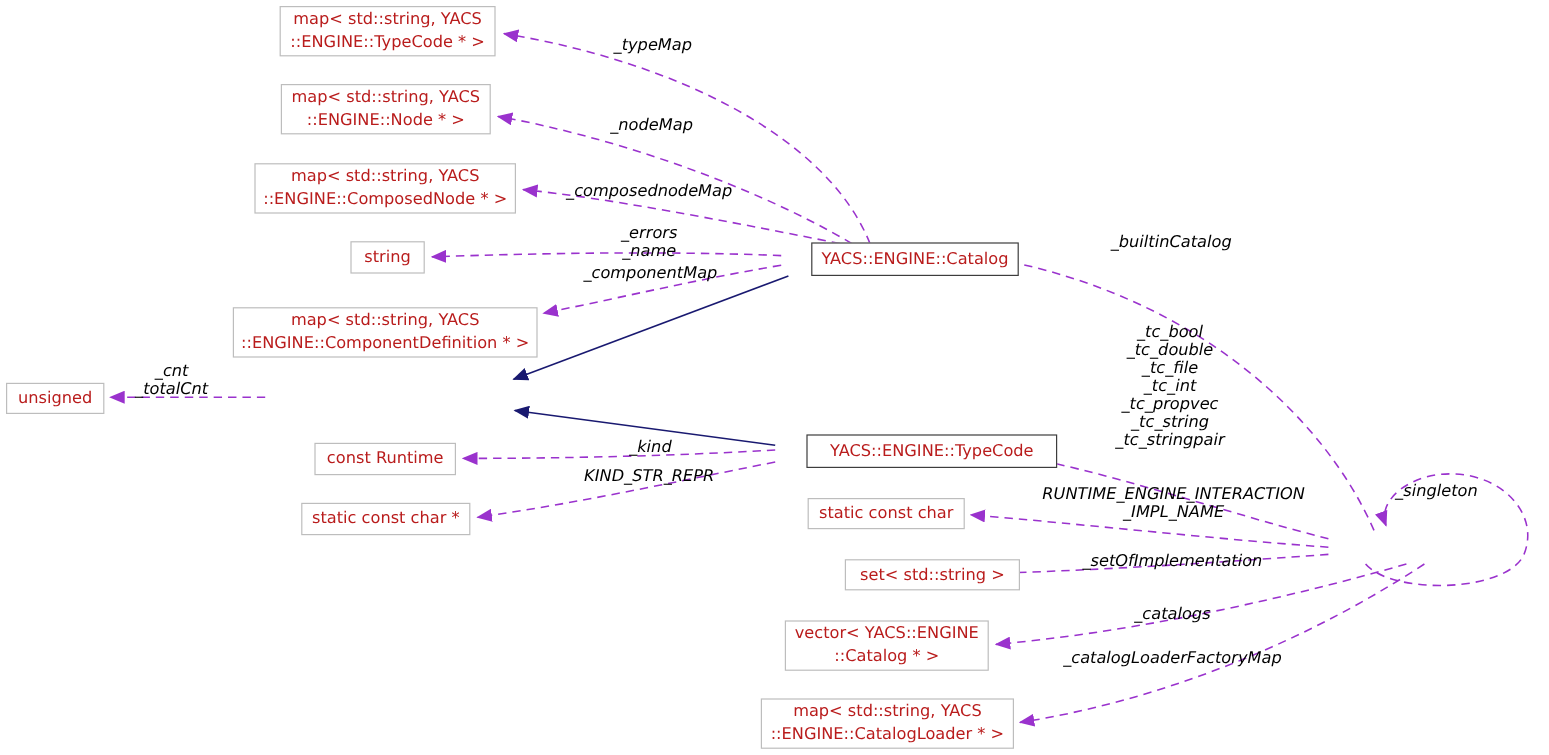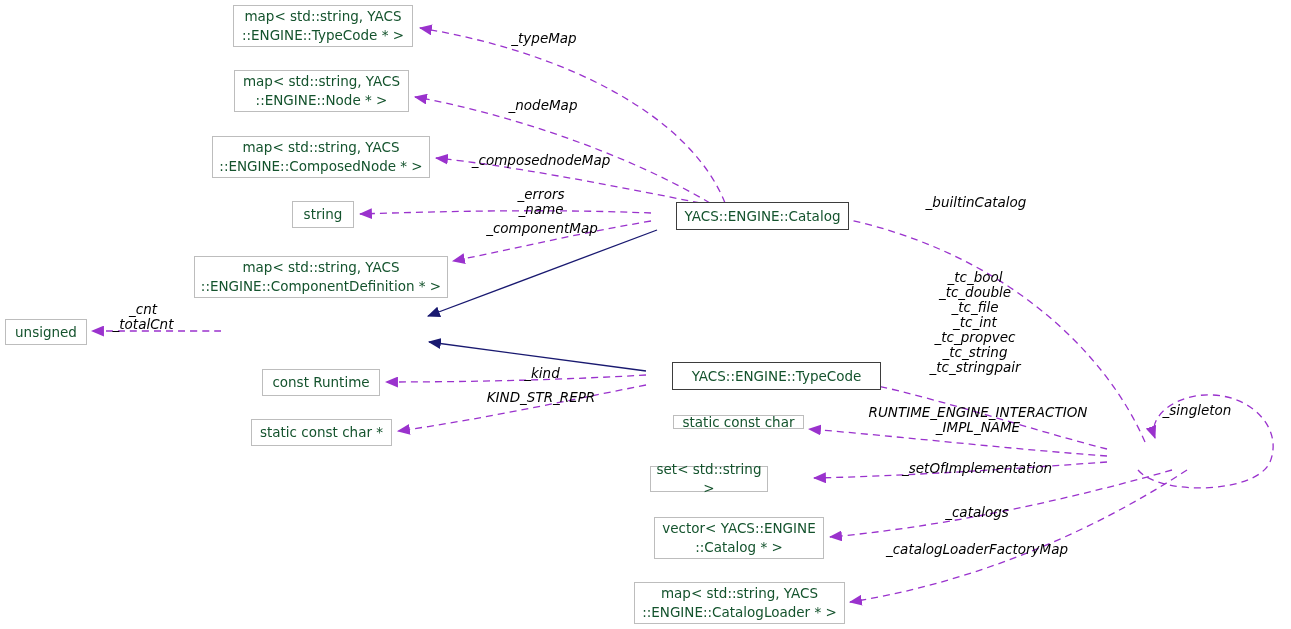--- a/index.html
+++ b/index.html
@@ -10,21 +10,21 @@
     background: #ffffff;
     overflow: hidden;
     font-family: "DejaVu Sans", "Liberation Sans", sans-serif;
   }
   #edges { position: absolute; left: 0; top: 0; }
   .node {
     position: absolute;
     box-sizing: border-box;
     background: #ffffff;
     border: 1px solid #bdbdbd;
-    color: #14532d;
+    color: #b91c1c;
     font-size: 13.5px;
     line-height: 19px;
     display: flex;
     align-items: center;
     justify-content: center;
     text-align: center;
     white-space: pre-line;
     padding: 0 3px;
     cursor: pointer;
   }
@@ -99,23 +99,23 @@
 
 
   <div class="node" style="left:262px;top:369px;width:118px;height:27px">const Runtime</div>
 
   <div class="node" style="left:251px;top:419px;width:141px;height:27px">static const char *</div>
 
   <div class="node cls" style="left:652px;top:202px;width:173px;height:28px">YACS::ENGINE::Catalog</div>
 
   <div class="node cls" style="left:648px;top:362px;width:209px;height:28px">YACS::ENGINE::TypeCode</div>
 
-  <div class="node" style="left:673px;top:415px;width:131px;height:14px">static const char</div>
+  <div class="node" style="left:673px;top:415px;width:131px;height:26px">static const char</div>
 
-  <div class="node" style="left:650px;top:466px;width:118px;height:26px">set&lt; std::string &gt;</div>
+  <div class="node" style="left:704px;top:466px;width:146px;height:26px">set&lt; std::string &gt;</div>
 
   <div class="node" style="left:654px;top:517px;width:170px;height:42px">vector&lt; YACS::ENGINE
 ::Catalog * &gt;</div>
 
   <div class="node" style="left:634px;top:582px;width:211px;height:42px">map&lt; std::string, YACS
 ::ENGINE::CatalogLoader * &gt;</div>
 
 
   <div class="elabel" style="left:544px;top:38px">_typeMap</div>
 

